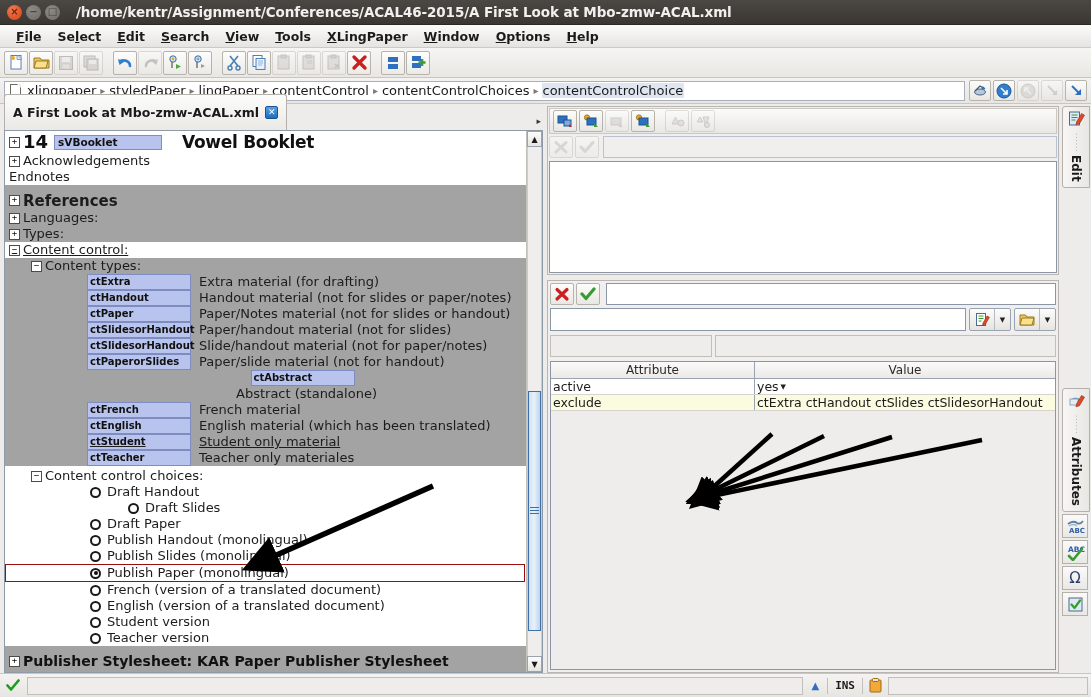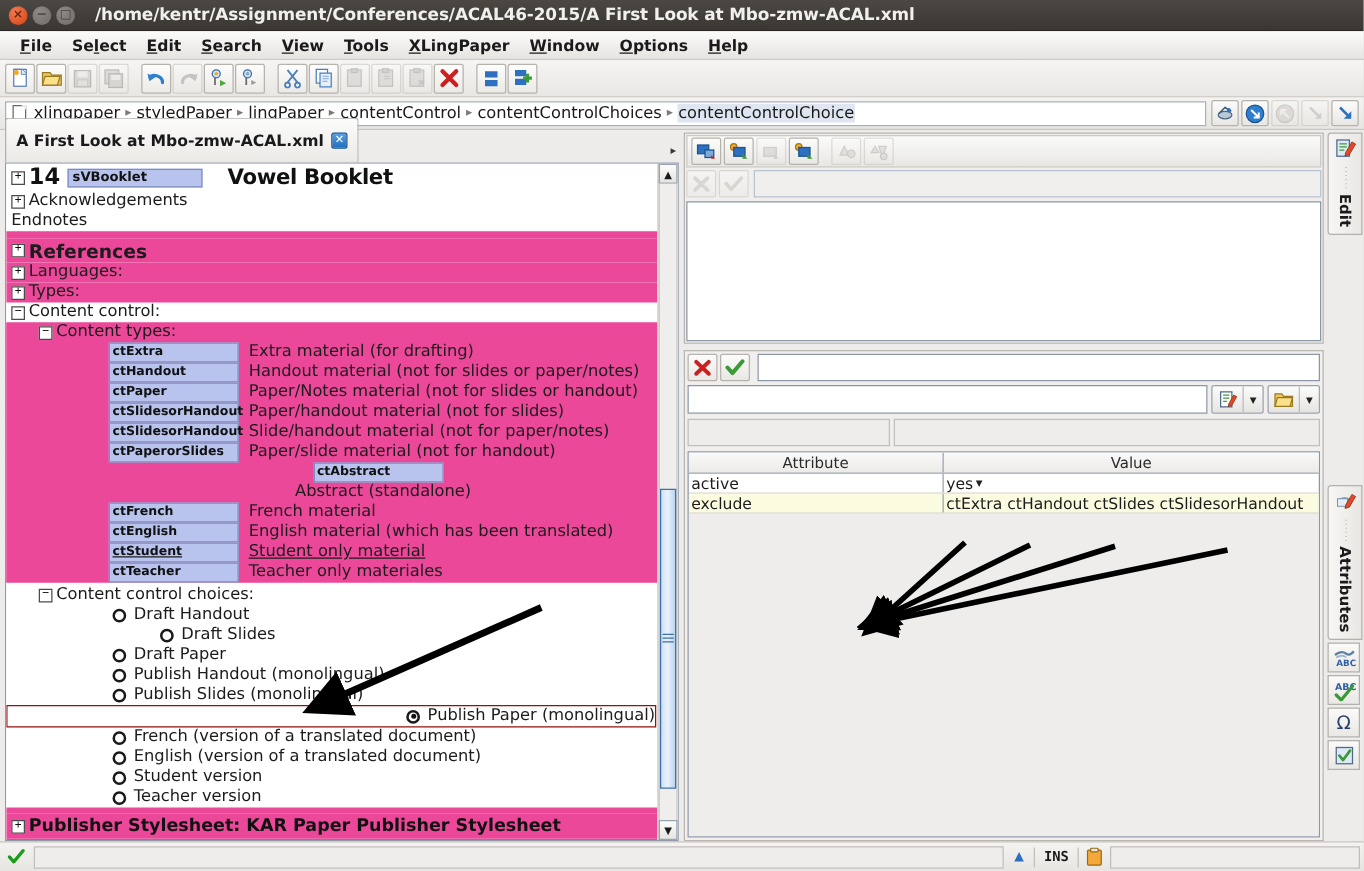--- a/index.html
+++ b/index.html
@@ -199,21 +199,21 @@
   }
 
   
   .trow {
     display: flex; align-items: center;
     font-size: 13px; color: #1c1c1c;
     white-space: nowrap;
     line-height: 16px;
     min-height: 16px;
   }
-  .band { background: #ec4899; }
+  .band { background: #a3a3a3; }
   .tog {
     width: 11px; height: 11px;
     border: 1px solid #4b4b4b;
     background: #fff;
     display: inline-flex; align-items: center; justify-content: center;
     font-size: 9px; line-height: 1; color: #111;
     margin-right: 3px; flex: 0 0 auto;
     font-family: "DejaVu Sans Mono", monospace;
   }
   .tog::before { content: attr(data-sym); position: relative; top: -1px; }
@@ -677,21 +677,21 @@
             <span class="hdr-ref">References</span>
           </div>
           <div class="trow band" style="padding-left:4px;">
             <span class="tog" data-sym="+"></span>
             <span>Languages:</span>
           </div>
           <div class="trow band" style="padding-left:4px;">
             <span class="tog" data-sym="+"></span>
             <span>Types:</span>
           </div>
-          <div class="trow" style="padding-left:4px;">
+          <div class="trow" style="padding-left:4px;text-decoration:underline;">
             <span class="tog" data-sym="−"></span>
             <span>Content control:</span>
           </div>
 
           <div class="band" style="padding-left:0;">
             <div class="trow band" style="padding-left:26px;text-align:center;">
               <span class="tog" data-sym="−"></span>
               <span>Content types:</span>
             </div>
             <div id="ct-list">
@@ -760,21 +760,21 @@
                 <span>Draft Paper</span>
               </div>
               <div class="trow" style="padding-left: 85px; min-height: 15px;">
                 <span class="radio"></span>
                 <span>Publish Handout (monolingual)</span>
               </div>
               <div class="trow" style="padding-left: 85px; min-height: 15px;">
                 <span class="radio"></span>
                 <span>Publish Slides (monolingual)</span>
               </div>
-              <div class="trow selrow" style="padding-left: 84px; min-height: 15px; justify-content: flex-end;">
+              <div class="trow selrow" style="padding-left: 84px; min-height: 15px;">
                 <span class="radio on"></span>
                 <span>Publish Paper (monolingual)</span>
               </div>
               <div class="trow" style="padding-left: 85px; min-height: 15px;">
                 <span class="radio"></span>
                 <span>French (version of a translated document)</span>
               </div>
               <div class="trow" style="padding-left: 85px; min-height: 15px;">
                 <span class="radio"></span>
                 <span>English (version of a translated document)</span>

